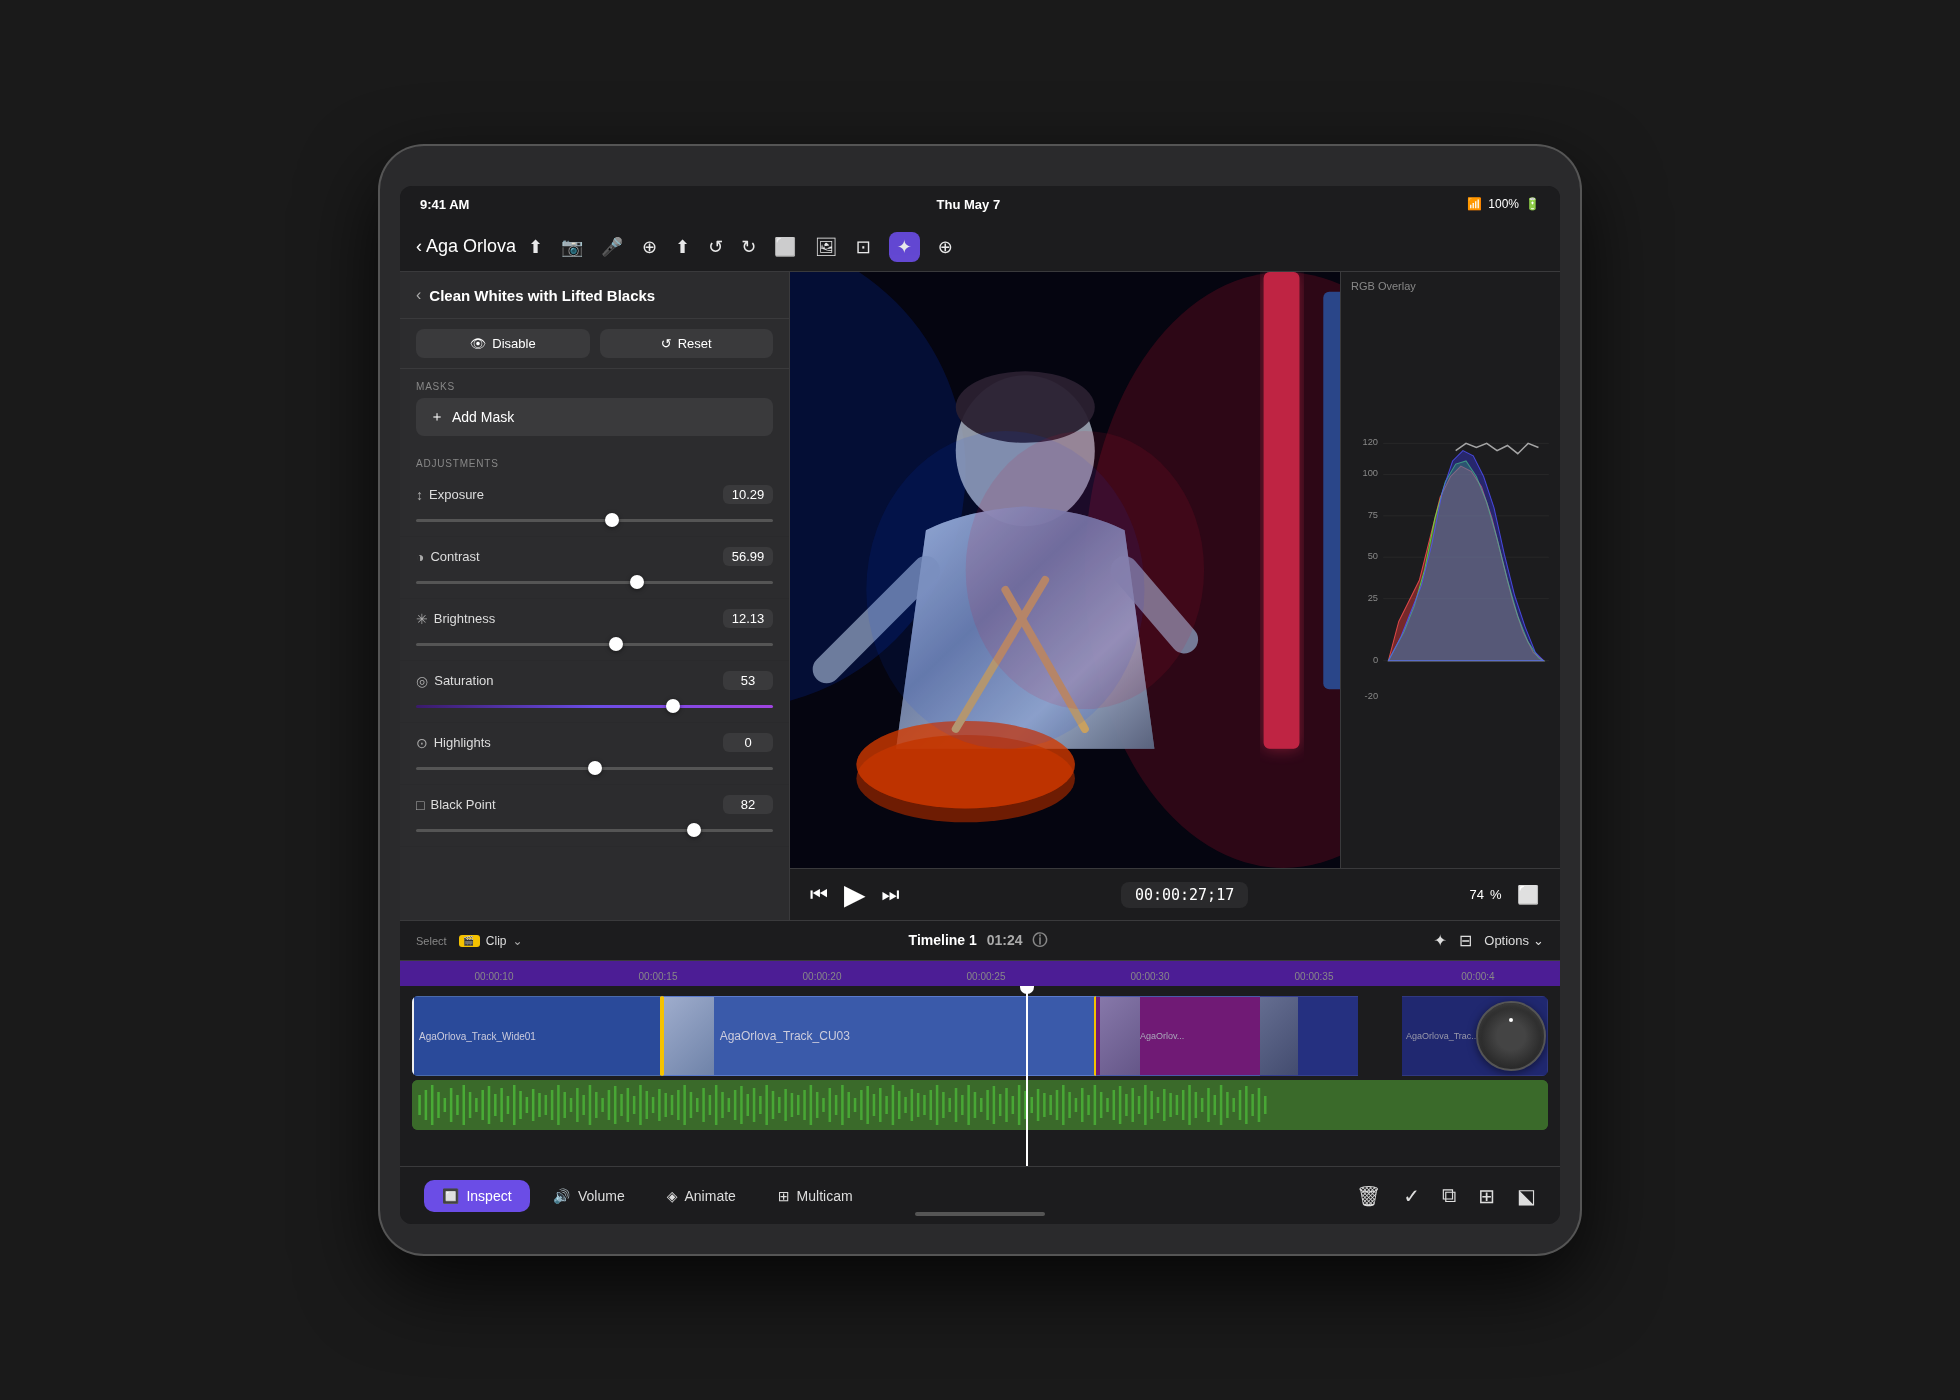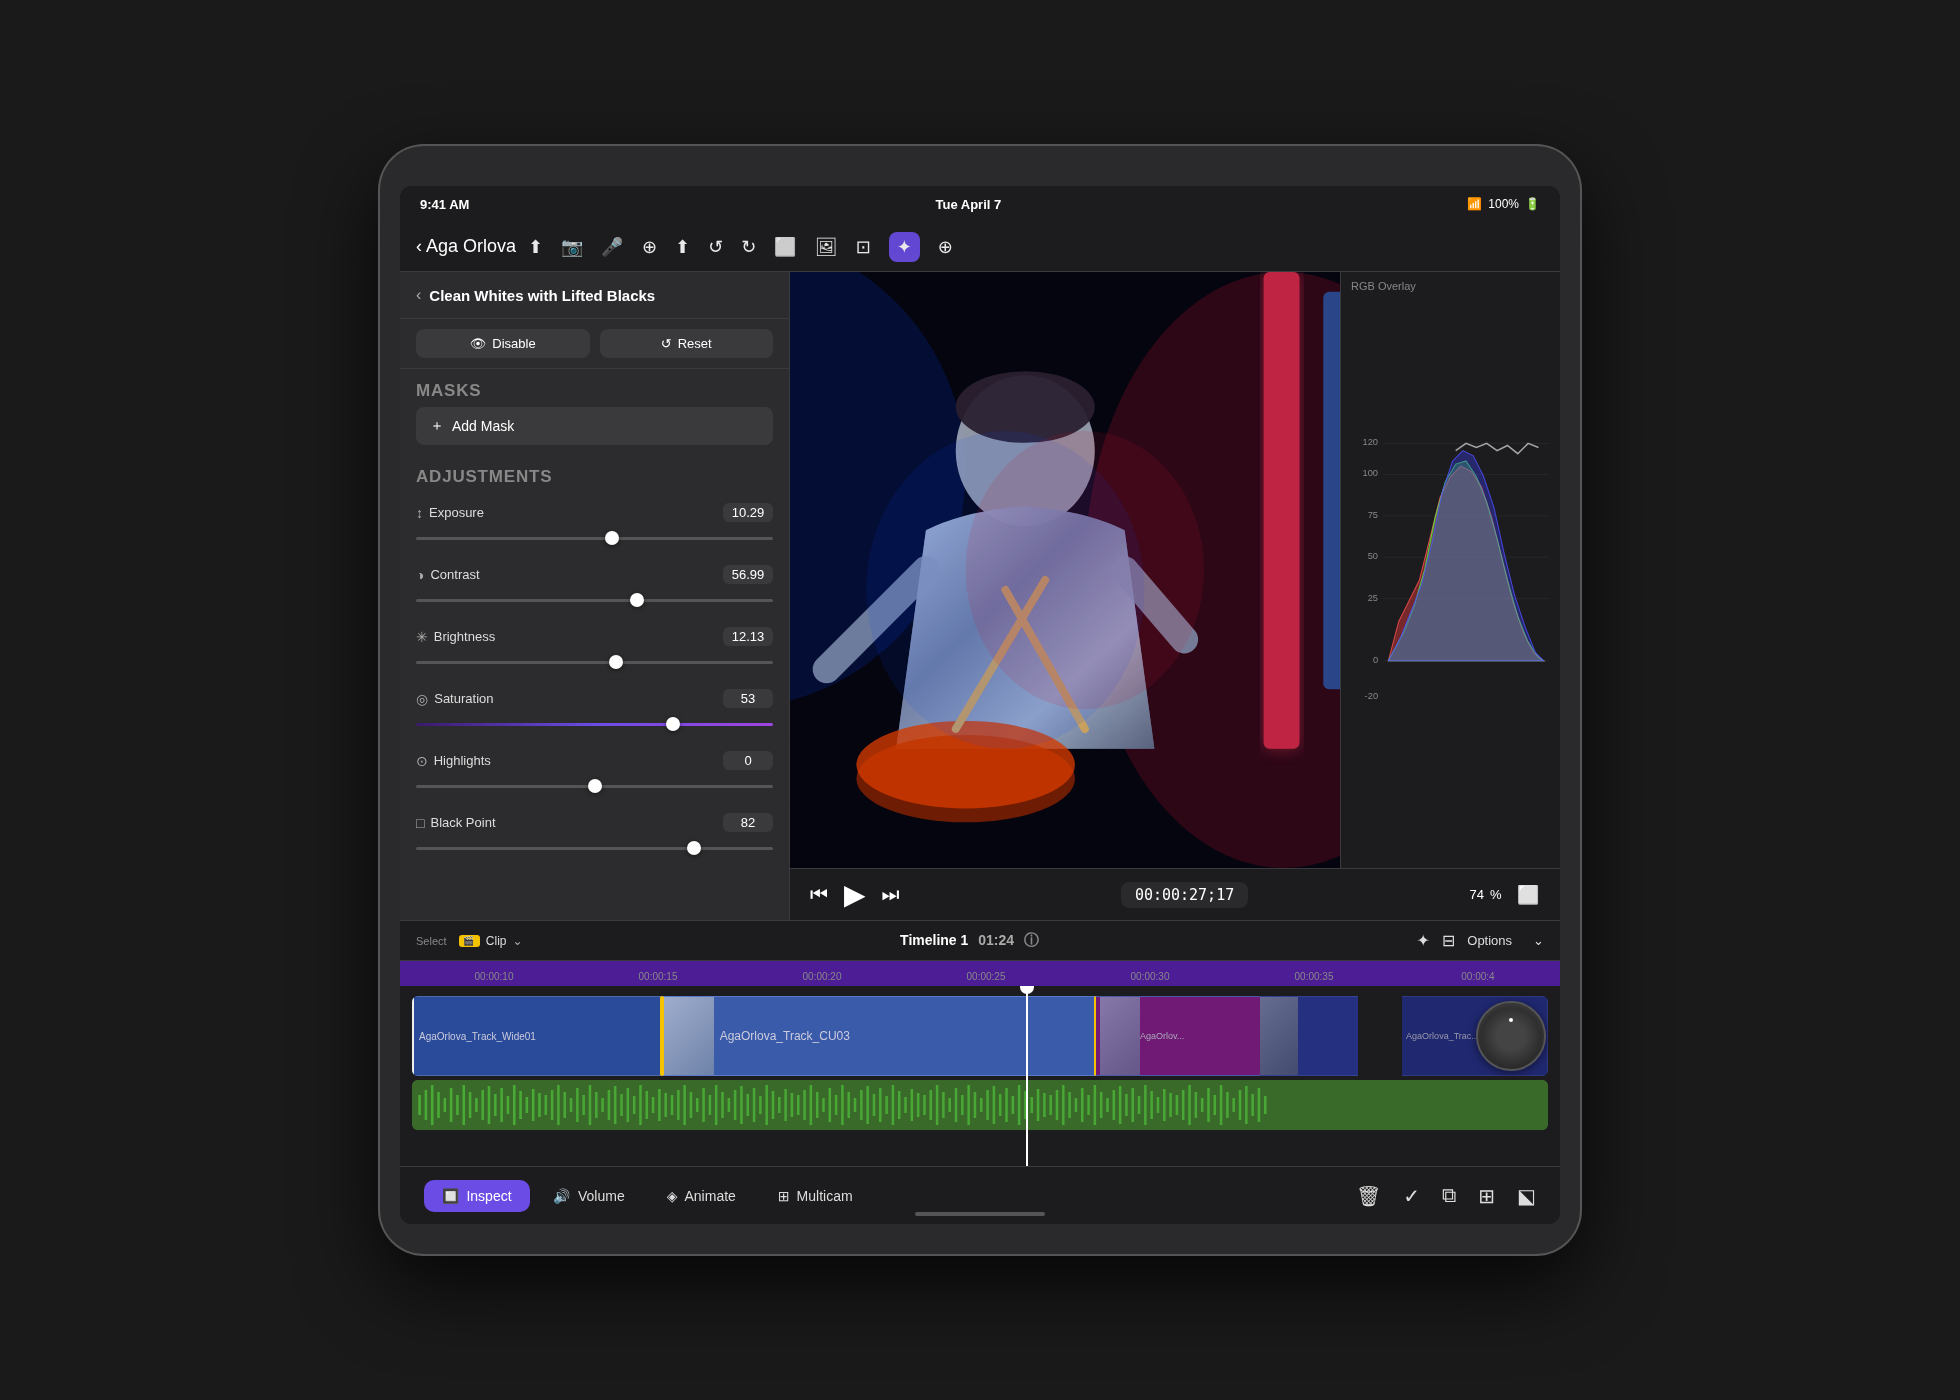--- a/index.html
+++ b/index.html
@@ -156,22 +156,22 @@
       color: #fff;
       font-size: 13px;
       padding: 7px 14px;
       cursor: pointer;
       flex: 1;
       justify-content: center;
     }
 
     .section-label {
       color: #888;
-      font-size: 17px;
-      font-weight: 700;
+      font-size: 10px;
+      font-weight: 400;
       letter-spacing: 0.8px;
       padding: 12px 16px 6px;
       text-transform: uppercase;
     }
 
     .add-mask-btn {
       display: flex;
       align-items: center;
       gap: 8px;
       background: #3a3a3c;
@@ -420,21 +420,21 @@
       font-size: 16px;
       cursor: pointer;
     }
 
     .options-btn {
       color: #ddd;
       font-size: 13px;
       cursor: pointer;
       display: flex;
       align-items: center;
-      gap: 21px;
+      gap: 4px;
     }
 
     
     .timeline-ruler {
       height: 26px;
       background: #4c1d95;
       display: flex;
       align-items: flex-end;
       padding-bottom: 4px;
       padding-left: 12px;
@@ -590,21 +590,21 @@
     }
   </style>
 </head>
 <body>
 
 <div class="ipad-frame">
   <div class="ipad-screen">
 
     <div class="status-bar">
       <span class="status-time">9:41 AM</span>
-      <span class="status-time">Tue April 7</span>
+      <span class="status-time">Thu May 7</span>
       <div class="status-right">
         <span>📶</span>
         <span>100%</span>
         <span>🔋</span>
       </div>
     </div>
 
     <div class="nav-bar">
       <div class="nav-back">
         <span>‹</span>

